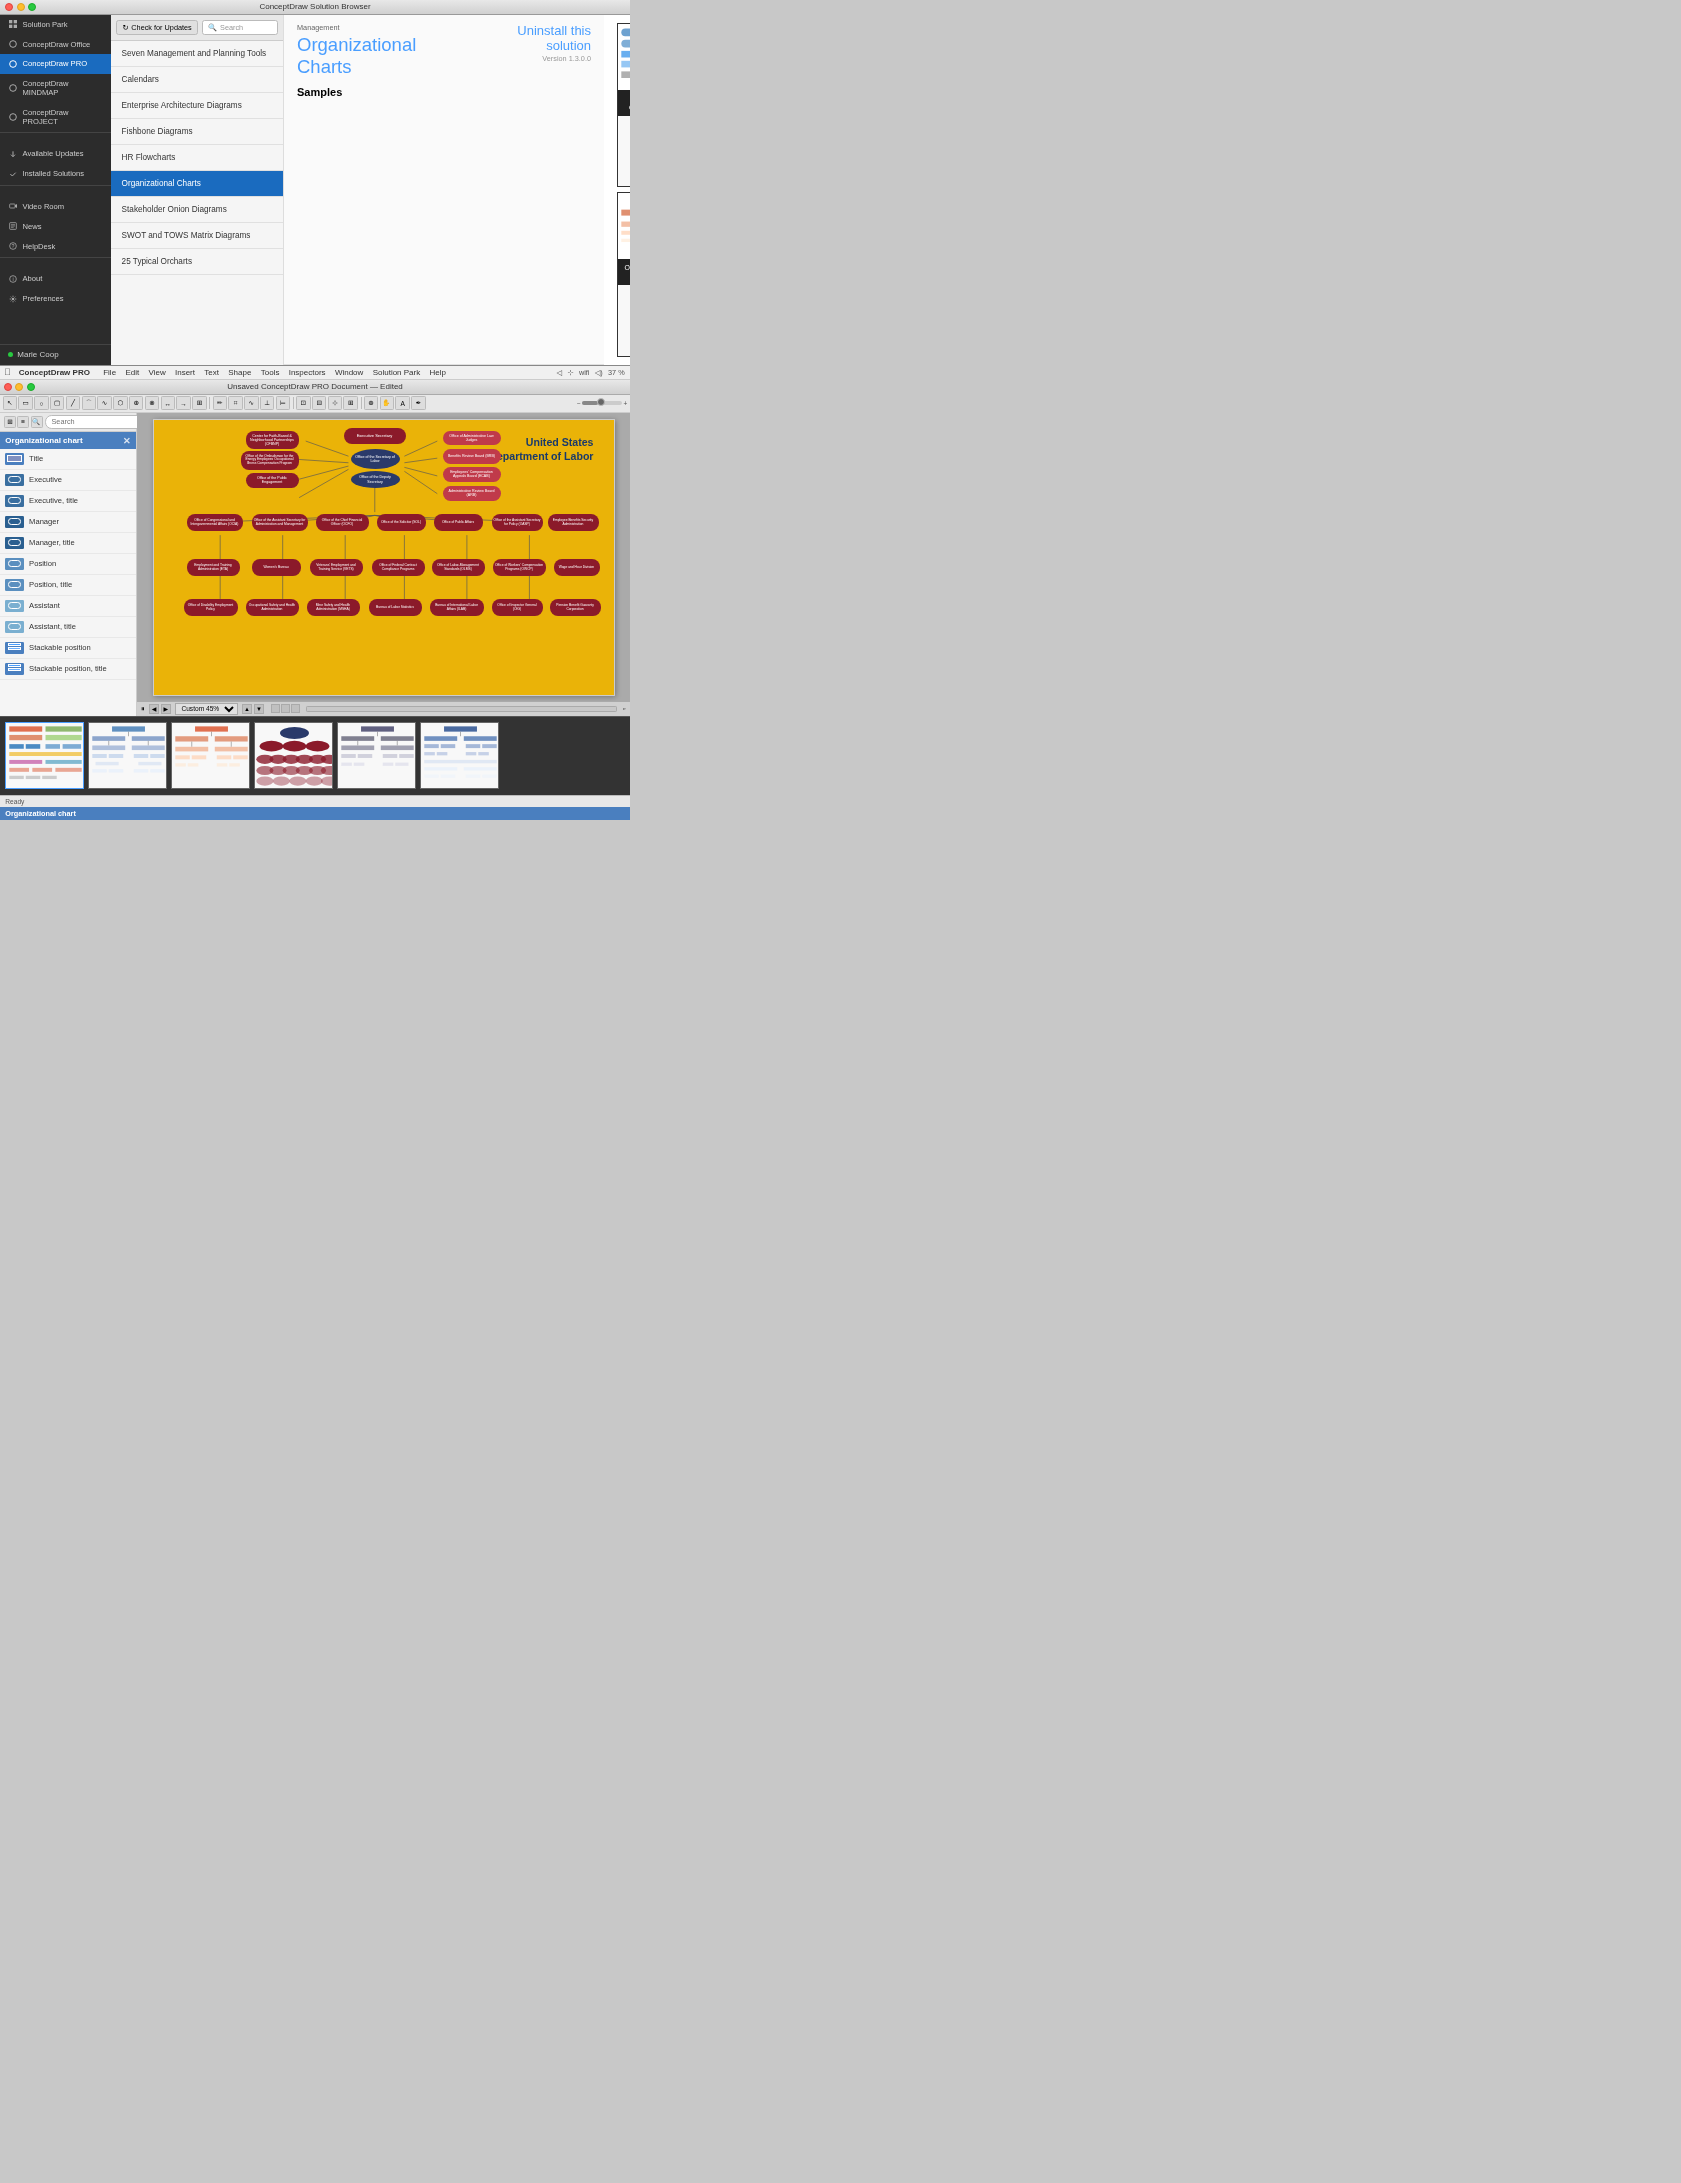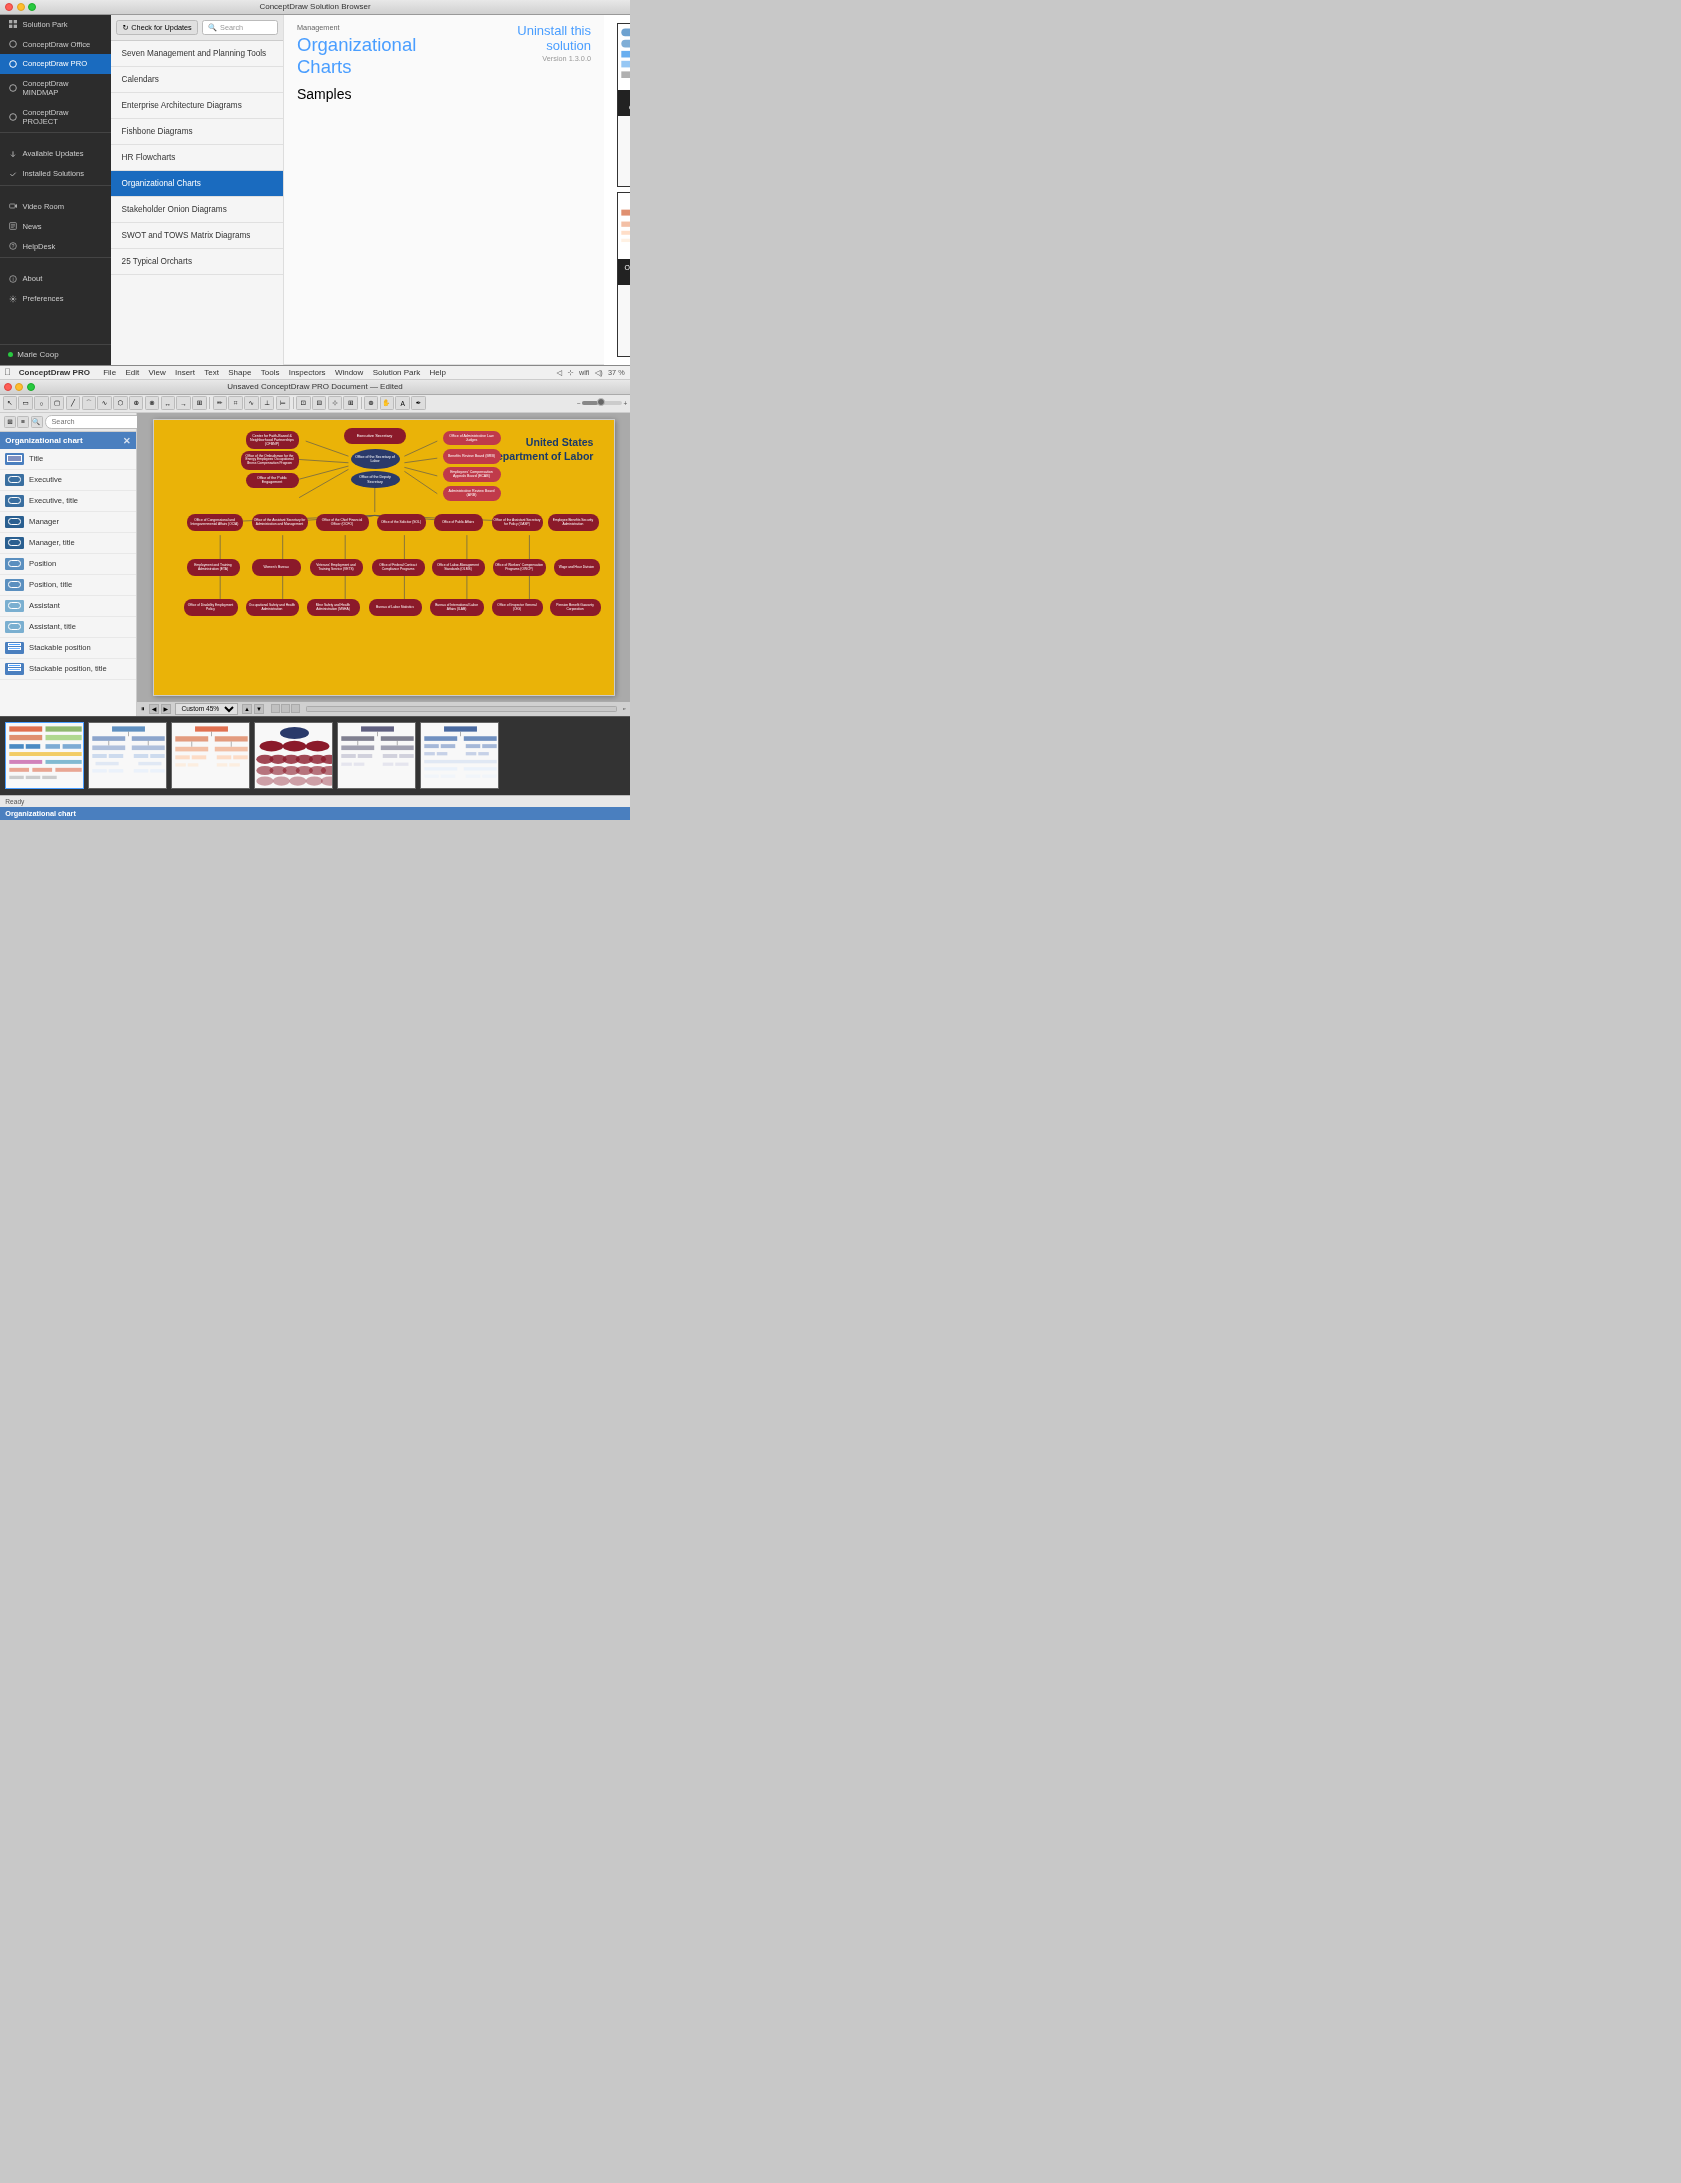--- a/index.html
+++ b/index.html
@@ -43,21 +43,21 @@
     .list-item.selected { background: #1a6bbf; color: white; }
 
     
     .main-content { flex: 1; background: white; overflow: hidden; display: flex; flex-direction: row; }
     .main-header { padding: 8px 13px 0 13px; border-bottom: 0.7px solid #e0e0e0; background: #fafafa; }
     .breadcrumb { font-size: 7.3px; color: #666; }
     .main-title { font-size: 18.5px; color: #4a9eff; font-weight: 300; margin: 2.6px 0; }
     .main-header-top { display: flex; justify-content: space-between; align-items: flex-start; }
     .uninstall-link { font-size: 13px; color: #4a9eff; cursor: pointer; }
     .version { font-size: 7.3px; color: #999; margin-top: 1px; }
-    .samples-title { font-size: 14px; font-weight: 400; margin: 5.3px 0 5.3px 0; }
+    .samples-title { font-size: 11px; font-weight: 700; margin: 5.3px 0 5.3px 0; }
     .samples-grid { display: grid; grid-template-columns: repeat(3, 1fr); gap: 5.3px; padding: 8px 13px; overflow-y: auto; flex: 1; }
     .sample-card { border: 1.3px solid #333; background: #f8f8f8; cursor: pointer; }
     .sample-thumb { height: 66px; background: #fff; overflow: hidden; display: flex; align-items: center; justify-content: center; }
     .sample-label { background: #222; color: white; font-size: 7px; text-align: center; padding: 4px 2.6px; line-height: 1.3; }
 
     
     .pro-section { border-top: 1.3px solid #888; }
 
     
     .mac-menu-bar { background: #f0f0f0; border-bottom: 0.7px solid #ccc; height: 14.5px; display: flex; align-items: center; font-size: 8px; color: #333; }

